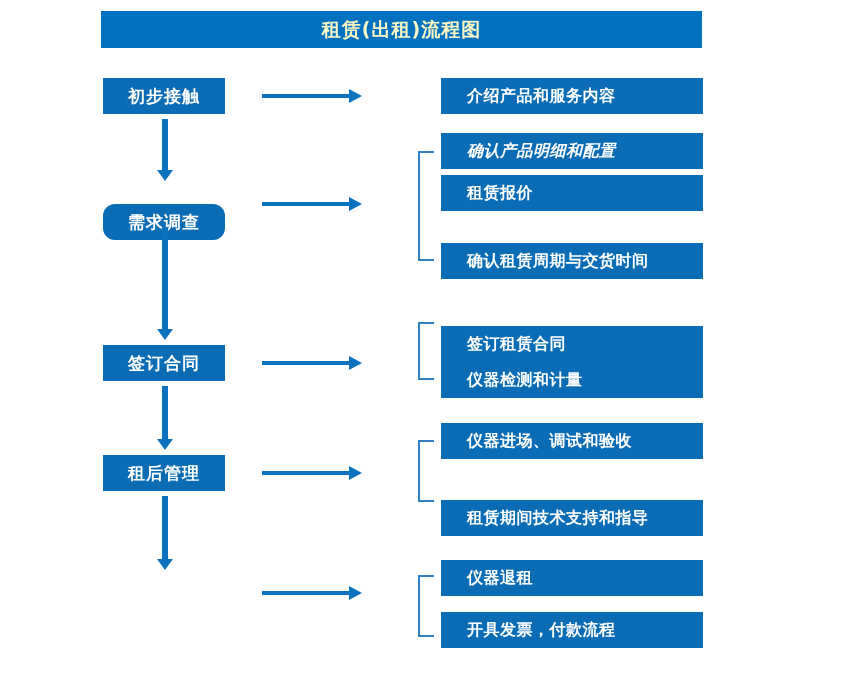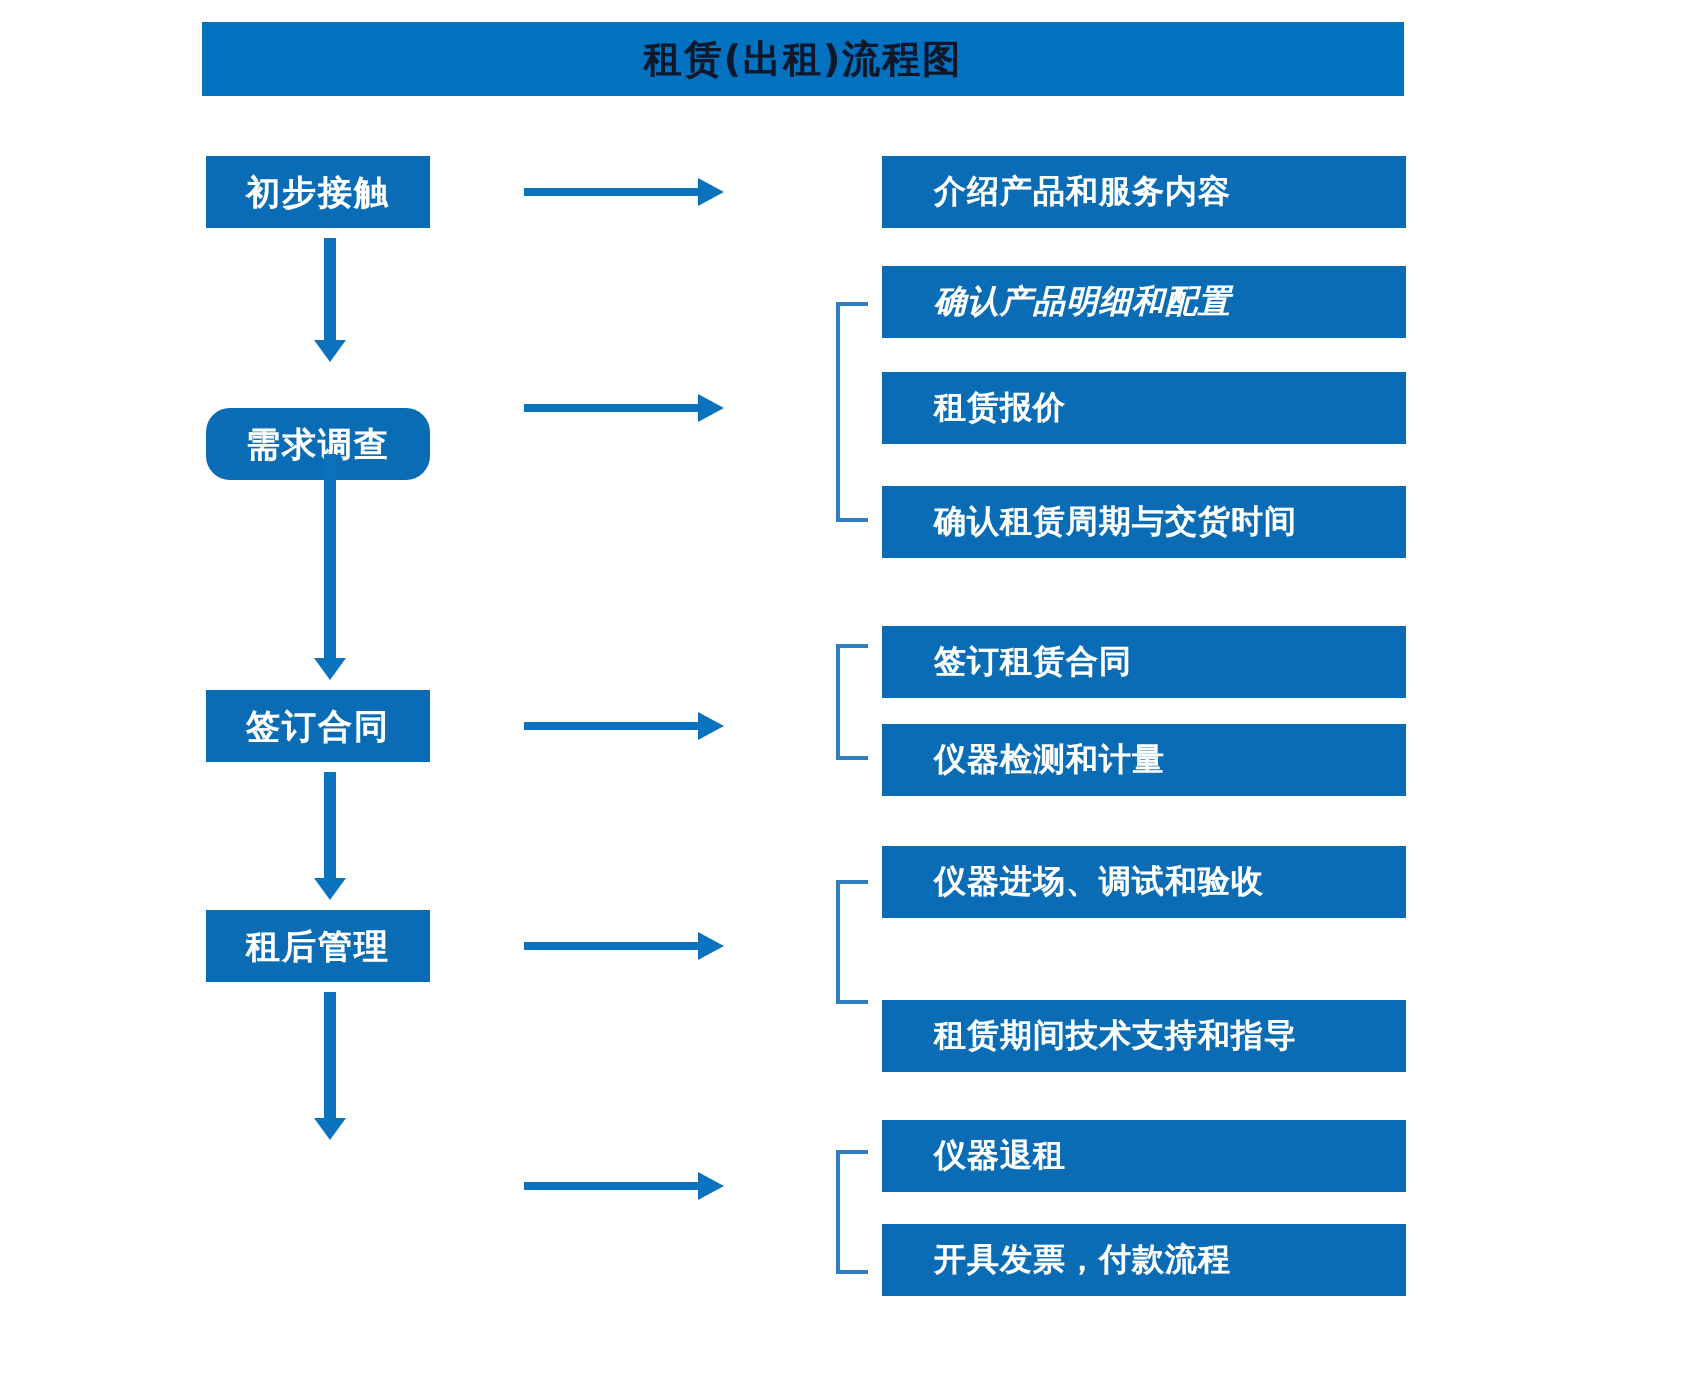--- a/index.html
+++ b/index.html
@@ -24,32 +24,32 @@
     left: 101px;
     top: 11px;
     width: 601px;
     height: 37px;
     background: #0272c0;
     display: flex;
     align-items: center;
     justify-content: center;
   }
   .title-bar .title-text {
-    color: #0f172a;
+    color: #fef9c3;
     font-size: 19px;
     font-weight: bold;
     letter-spacing: 1px;
     white-space: nowrap;
   }
 
   
   .stage-box {
     position: absolute;
     left: 103px;
-    width: 112px;
+    width: 122px;
     height: 36px;
     background: #0a6cb4;
     display: flex;
     align-items: center;
     justify-content: center;
   }
   .stage-box .stage-text {
     color: #ffffff;
     font-size: 17px;
     font-weight: bold;
@@ -200,28 +200,28 @@
   <div class="bracket" style="left:418px; top:440px; height:62px;"></div>
   <div class="bracket" style="left:418px; top:575px; height:62px;"></div>
 
   <div class="detail-box" style="top:78px;">
     <span class="detail-text">介绍产品和服务内容</span>
   </div>
 
   <div class="detail-box" style="top:133px;font-style:italic;">
     <span class="detail-text">确认产品明细和配置</span>
   </div>
-  <div class="detail-box" style="top:186px;">
+  <div class="detail-box" style="top:175px;">
     <span class="detail-text">租赁报价</span>
   </div>
   <div class="detail-box" style="top:243px;">
     <span class="detail-text">确认租赁周期与交货时间</span>
   </div>
 
-  <div class="detail-box" style="top:313px;">
+  <div class="detail-box" style="top:326px;">
     <span class="detail-text">签订租赁合同</span>
   </div>
   <div class="detail-box" style="top:362px;">
     <span class="detail-text">仪器检测和计量</span>
   </div>
 
   <div class="detail-box" style="top:423px;">
     <span class="detail-text">仪器进场、调试和验收</span>
   </div>
   <div class="detail-box" style="top:500px;">

